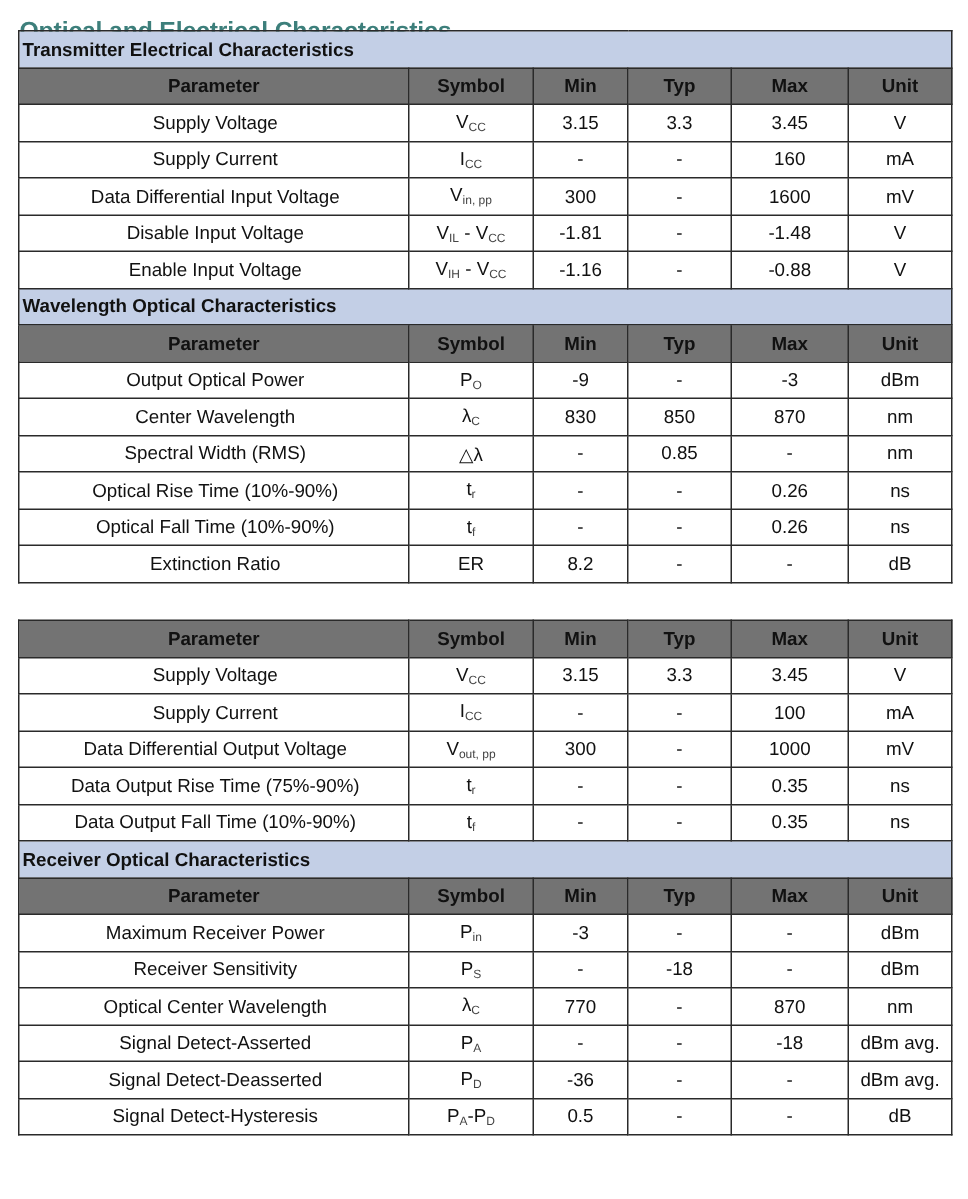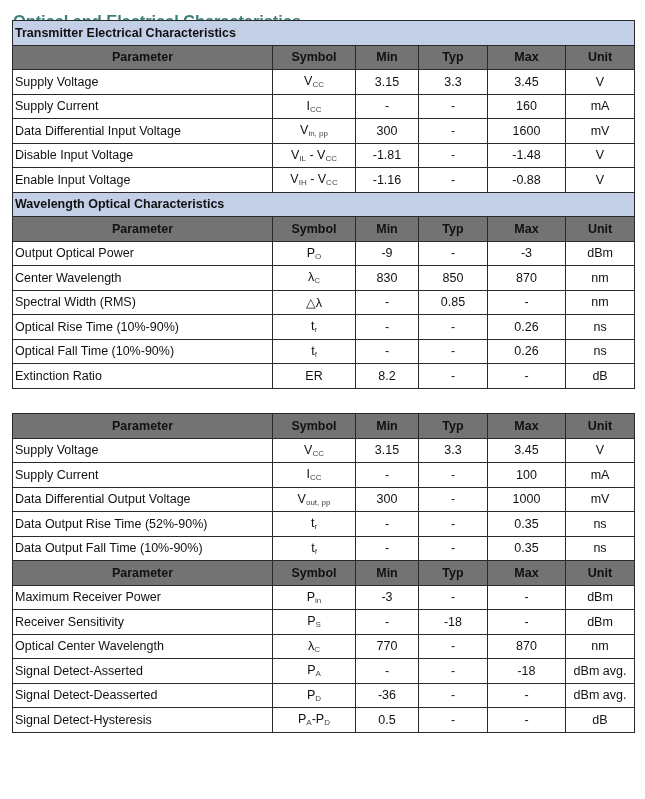--- a/index.html
+++ b/index.html
@@ -2,21 +2,21 @@
 <html><head>
 <meta charset="utf-8">
 <style>
   html, body { margin:0; padding:0; background:#ffffff; }
   body { width:645px; height:799px; position:relative; overflow:hidden; font-family:"Liberation Sans", sans-serif; color:#111; }
   .title { position:absolute; left:13px; top:12px; font-size:16.5px; font-weight:bold; color:#3d7f7b; letter-spacing:-0.1px; }
   table { position:absolute; left:12px; width:622px; border-collapse:collapse; table-layout:fixed; font-size:12.5px; }
   table td, table th { border:1.5px solid #2a2a2a; padding:0; height:23.5px; }
   .sec { background:#c3cfe6; font-weight:bold; text-align:left; padding-left:2px; font-size:12.5px; }
   .hdr th { background:#737373; font-weight:bold; text-align:center; }
-  td.p { text-align:left; padding-left:2px; }
+  td.p { text-align:center; padding-left:2px; }
   td.c { text-align:center; }
   sub { font-size:8px; vertical-align:-2px; color:#444;text-align:center; }
   col.c0 { width:260px; } col.c1 { width:83px; } col.c2 { width:63px; } col.c3 { width:69px; } col.c4 { width:78px; } col.c5 { width:69px; }
   #t1 { top:20px; } #t2 { top:413px; }
 </style>
 </head>
 <body>
 
 <div class="title">Optical and Electrical Characteristics</div>
 
@@ -179,34 +179,37 @@
       </tr>
       <tr>
         <td class="p">Data Differential Output Voltage</td>
         <td class="c"><span>V</span><sub>out, pp</sub></td>
         <td class="c">300</td>
         <td class="c">-</td>
         <td class="c">1000</td>
         <td class="c">mV</td>
       </tr>
       <tr>
-        <td class="p">Data Output Rise Time (52%-90%)</td>
+        <td class="p">Data Output Rise Time (75%-90%)</td>
         <td class="c"><span>t</span><sub>r</sub></td>
         <td class="c">-</td>
         <td class="c">-</td>
         <td class="c">0.35</td>
         <td class="c">ns</td>
       </tr>
       <tr>
         <td class="p">Data Output Fall Time (10%-90%)</td>
         <td class="c"><span>t</span><sub>f</sub></td>
         <td class="c">-</td>
         <td class="c">-</td>
         <td class="c">0.35</td>
         <td class="c">ns</td>
+      </tr>
+      <tr>
+        <td class="sec" colspan="6">Receiver Optical Characteristics</td>
       </tr>
       <tr class="hdr">
         <th>Parameter</th>
         <th>Symbol</th>
         <th>Min</th>
         <th>Typ</th>
         <th>Max</th>
         <th>Unit</th>
       </tr>
       <tr>

